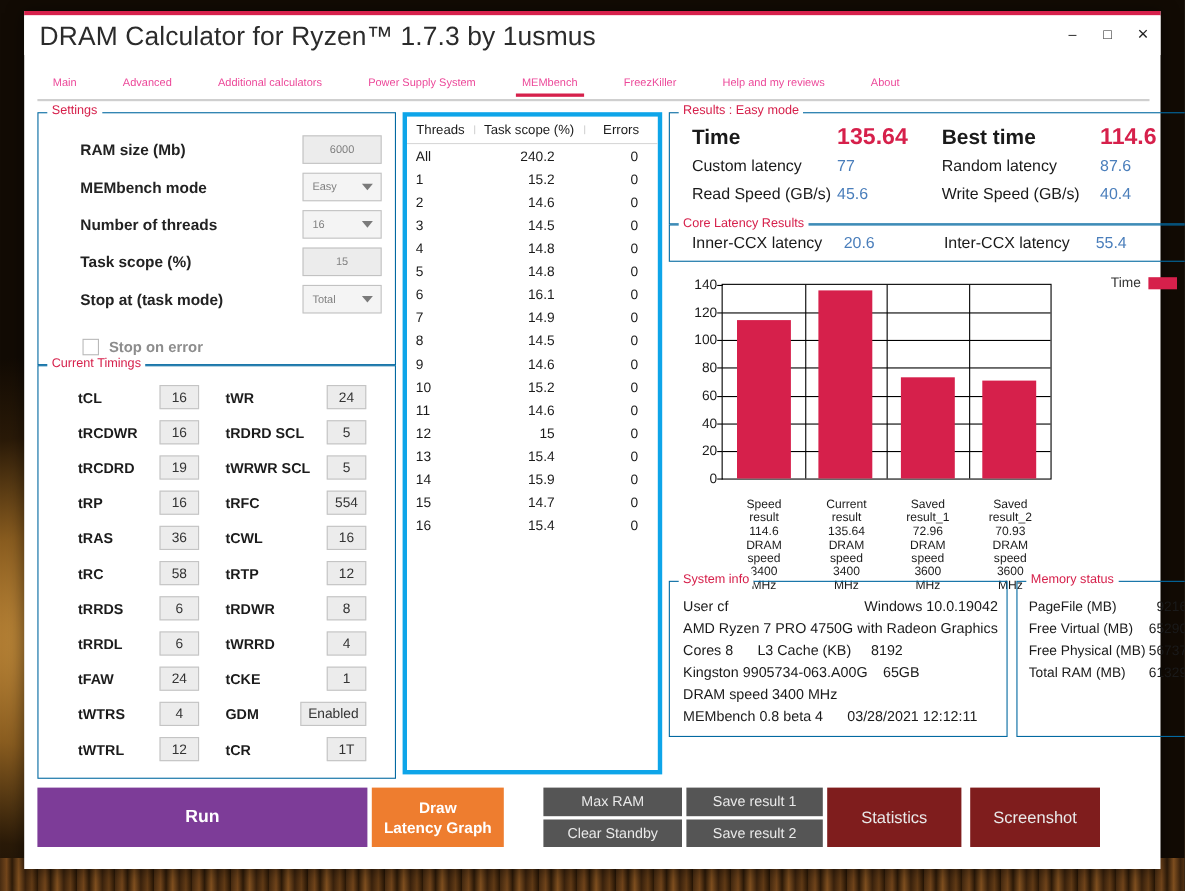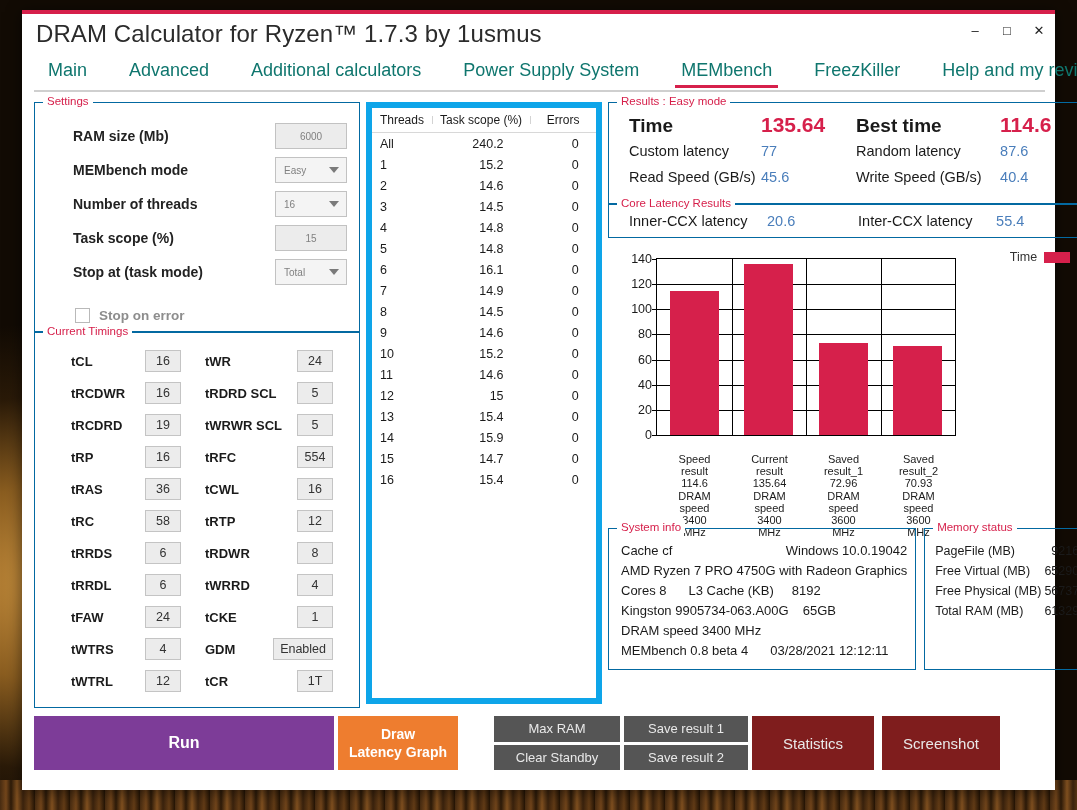--- a/index.html
+++ b/index.html
@@ -42,21 +42,21 @@
     position:absolute;left:14px;top:6px;
     font-size:24px;color:#2b2b2b;font-weight:400;letter-spacing:.1px;
     font-family:"Liberation Sans",sans-serif;
   }
   
   .tabbar{
     position:relative;height:32px;margin-top:8px;
   }
   .tabs{display:flex;align-items:flex-end;height:30px;padding-left:26px;}
   .tab{
-    color:#0f766e;font-size:18px;padding:0 0 7px 0;margin-right:42px;
+    color:#ec4899;font-size:10px;padding:0 0 7px 0;margin-right:42px;
     position:relative;white-space:nowrap;cursor:pointer;
   }
   .tab.active::after{
     content:"";position:absolute;left:-6px;right:-6px;bottom:0;height:3px;background:#d6204b;
   }
   .tabline{height:2px;background:#cfcfcf;margin:0 10px 0 12px;}
   
   .content{display:flex;padding:10px 12px 0 12px;gap:0;}
   .col-left{width:326px;flex:0 0 326px;}
   .col-mid{width:236px;flex:0 0 236px;margin-left:6px;}
@@ -98,21 +98,21 @@
   .tname{flex:1;font-size:13px;font-weight:bold;color:#1b1b1b;padding-left:26px;}
   .tcell.right .tname{padding-left:8px;}
   .tval{
     min-width:36px;height:22px;border:1px solid #c4c4c4;background:#ececec;
     display:flex;align-items:center;justify-content:center;
     font-size:12.5px;color:#333;padding:0 6px;box-sizing:border-box;margin-right:16px;
   }
   .tval.wide{min-width:56px;}
   
   .thread-table{
-    border:6px solid #0ea5e9;height:602px;box-sizing:border-box;background:#fff;
+    border:4px solid #0ea5e9;height:602px;box-sizing:border-box;background:#fff;
     font-size:12.5px;color:#1b1b1b;overflow:hidden;
   }
   .th-head{display:flex;height:24px;align-items:center;border-bottom:1px solid #d8d8d8;}
   .th-head .h{
     text-align:center;color:#1b1b1b;font-size:12px;position:relative;
   }
   .th-head .h+.h::before{
     content:"";position:absolute;left:0;top:3px;bottom:3px;width:1px;background:#d3d3d3;
   }
   .c1{width:62px;}
@@ -614,21 +614,21 @@
               <div>MHz</div>
             </div>
           </div>
       </div>
 
       <div class="info-row">
         <div class="group sysinfo">
           <div class="legend">System info</div>
           <div class="sys-body">
             <div class="sys-line">
-              <span>Cache cf</span>
+              <span>User cf</span>
               <span class="pad"></span>
               <span>Windows 10.0.19042</span>
             </div>
             <div class="sys-line">
               <span>AMD Ryzen 7 PRO 4750G with Radeon Graphics</span>
             </div>
             <div class="sys-line">
               <span>Cores 8</span>
               <span style="width:22px"></span>
               <span>L3 Cache (KB)</span>

